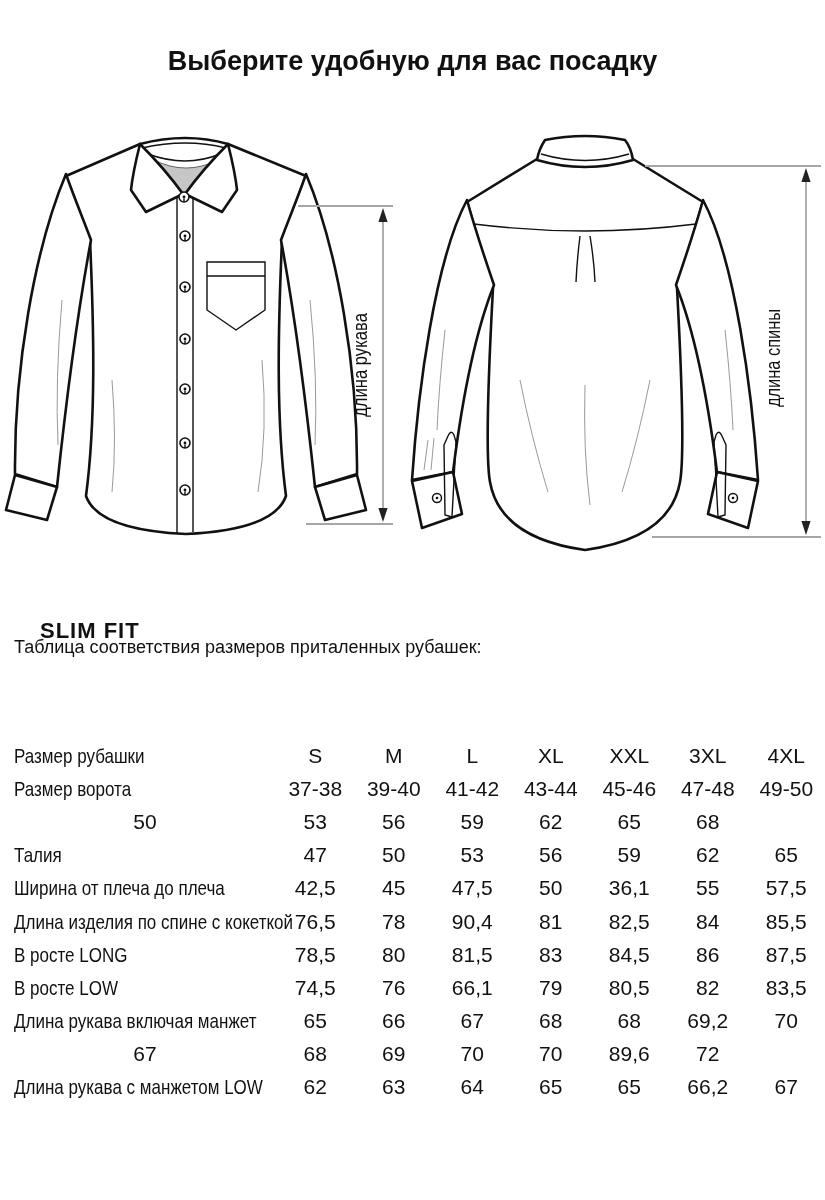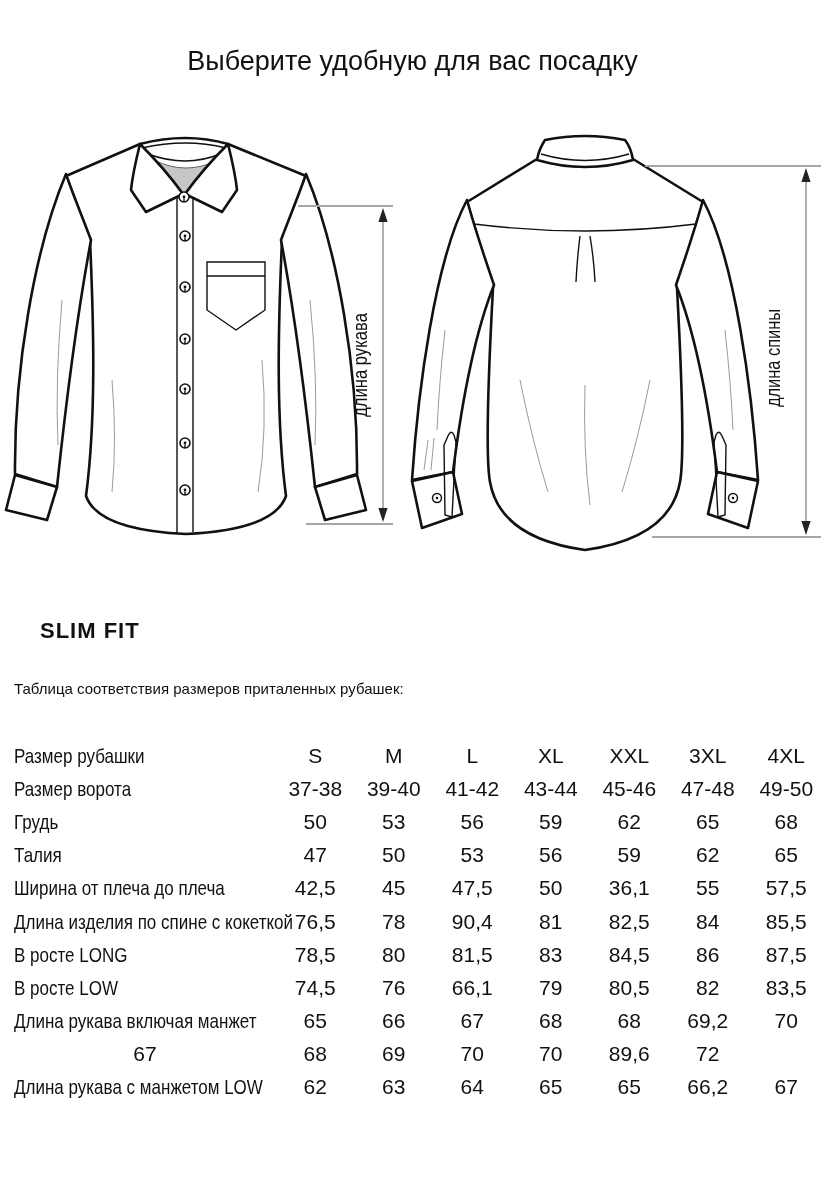--- a/index.html
+++ b/index.html
@@ -2,28 +2,28 @@
 <html><head>
 <meta charset="utf-8">
 <style>
   html,body{margin:0;padding:0;}
   body{
     width:825px;height:1200px;background:#ffffff;position:relative;
     font-family:"Liberation Sans", sans-serif;color:#111;overflow:hidden;
   }
   .title{
     position:absolute;top:47px;left:0;width:825px;text-align:center;
-    font-size:27px;line-height:1.1;
+    font-size:27px;line-height:1.1;font-weight:bold;
   }
   svg.diagram{position:absolute;top:130px;left:0;}
   .slim-heading{
     position:absolute;top:618px;left:14px;font-size:22px;font-weight:bold;letter-spacing:1px;margin-left:26px;
   }
   .table-subtitle{
-    position:absolute;top:680px;left:14px;font-size:15px;text-align:right;
+    position:absolute;top:637px;left:14px;font-size:18px;text-align:right;
   }
   .size-table{position:absolute;top:739px;left:14px;width:812px;}
   .trow{
     display:grid;grid-template-columns:262px repeat(7,78.5px);
     height:33.2px;align-items:center;
   }
   .tlabel{font-size:21px;white-space:nowrap;}
   .tlabel>span{display:inline-block;transform:scaleX(0.81);transform-origin:0 50%;white-space:nowrap;}
   .tval{font-size:21px;text-align:center;}
   .shirt-line{fill:#ffffff;stroke:#111;stroke-width:2.6;stroke-linejoin:round;}
@@ -147,21 +147,20 @@
     <div class="tlabel"><span>Размер ворота</span></div>
     <div class="tval">37-38</div>
     <div class="tval">39-40</div>
     <div class="tval">41-42</div>
     <div class="tval">43-44</div>
     <div class="tval">45-46</div>
     <div class="tval">47-48</div>
     <div class="tval">49-50</div>
   </div>
   <div class="trow">
-    <div class="tlabel"><span>Грудь</span></div>
     <div class="tval">50</div>
     <div class="tval">53</div>
     <div class="tval">56</div>
     <div class="tval">59</div>
     <div class="tval">62</div>
     <div class="tval">65</div>
     <div class="tval">68</div>
   </div>
   <div class="trow">
     <div class="tlabel"><span>Талия</span></div>

